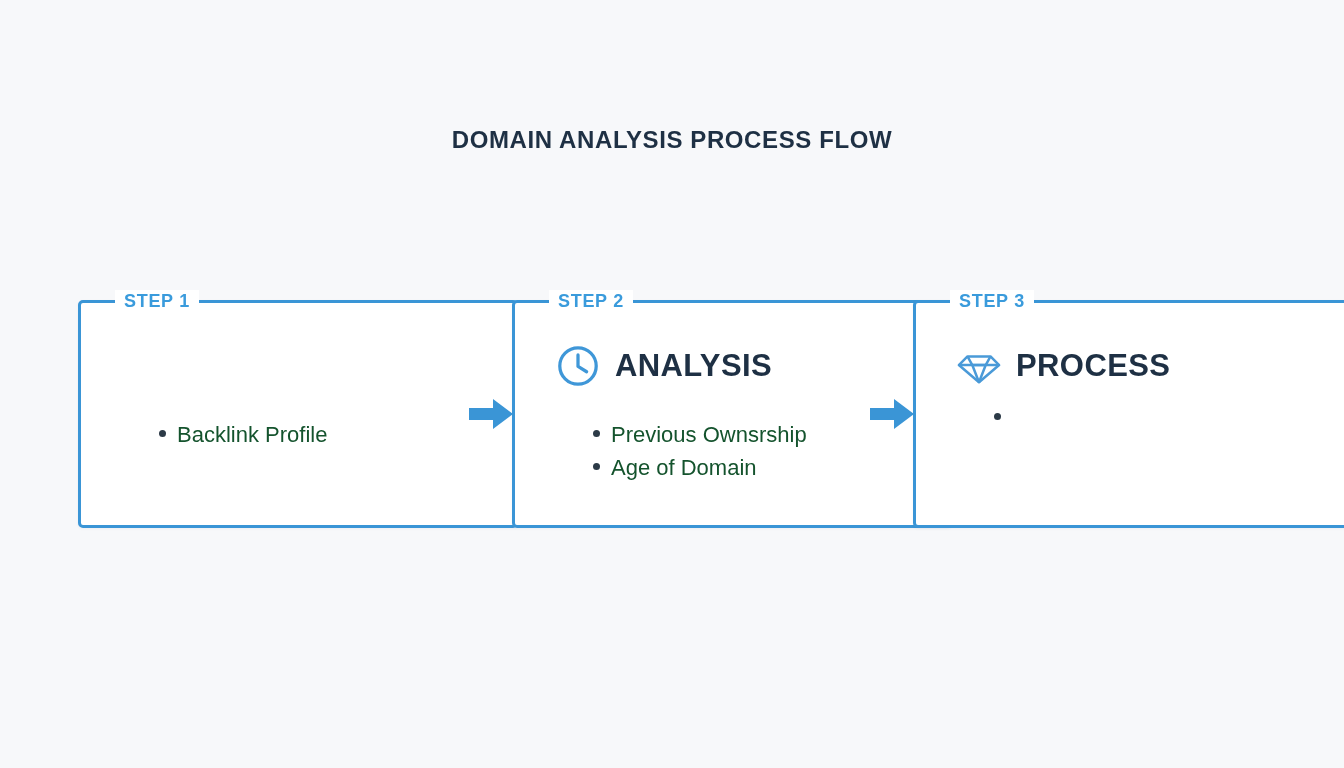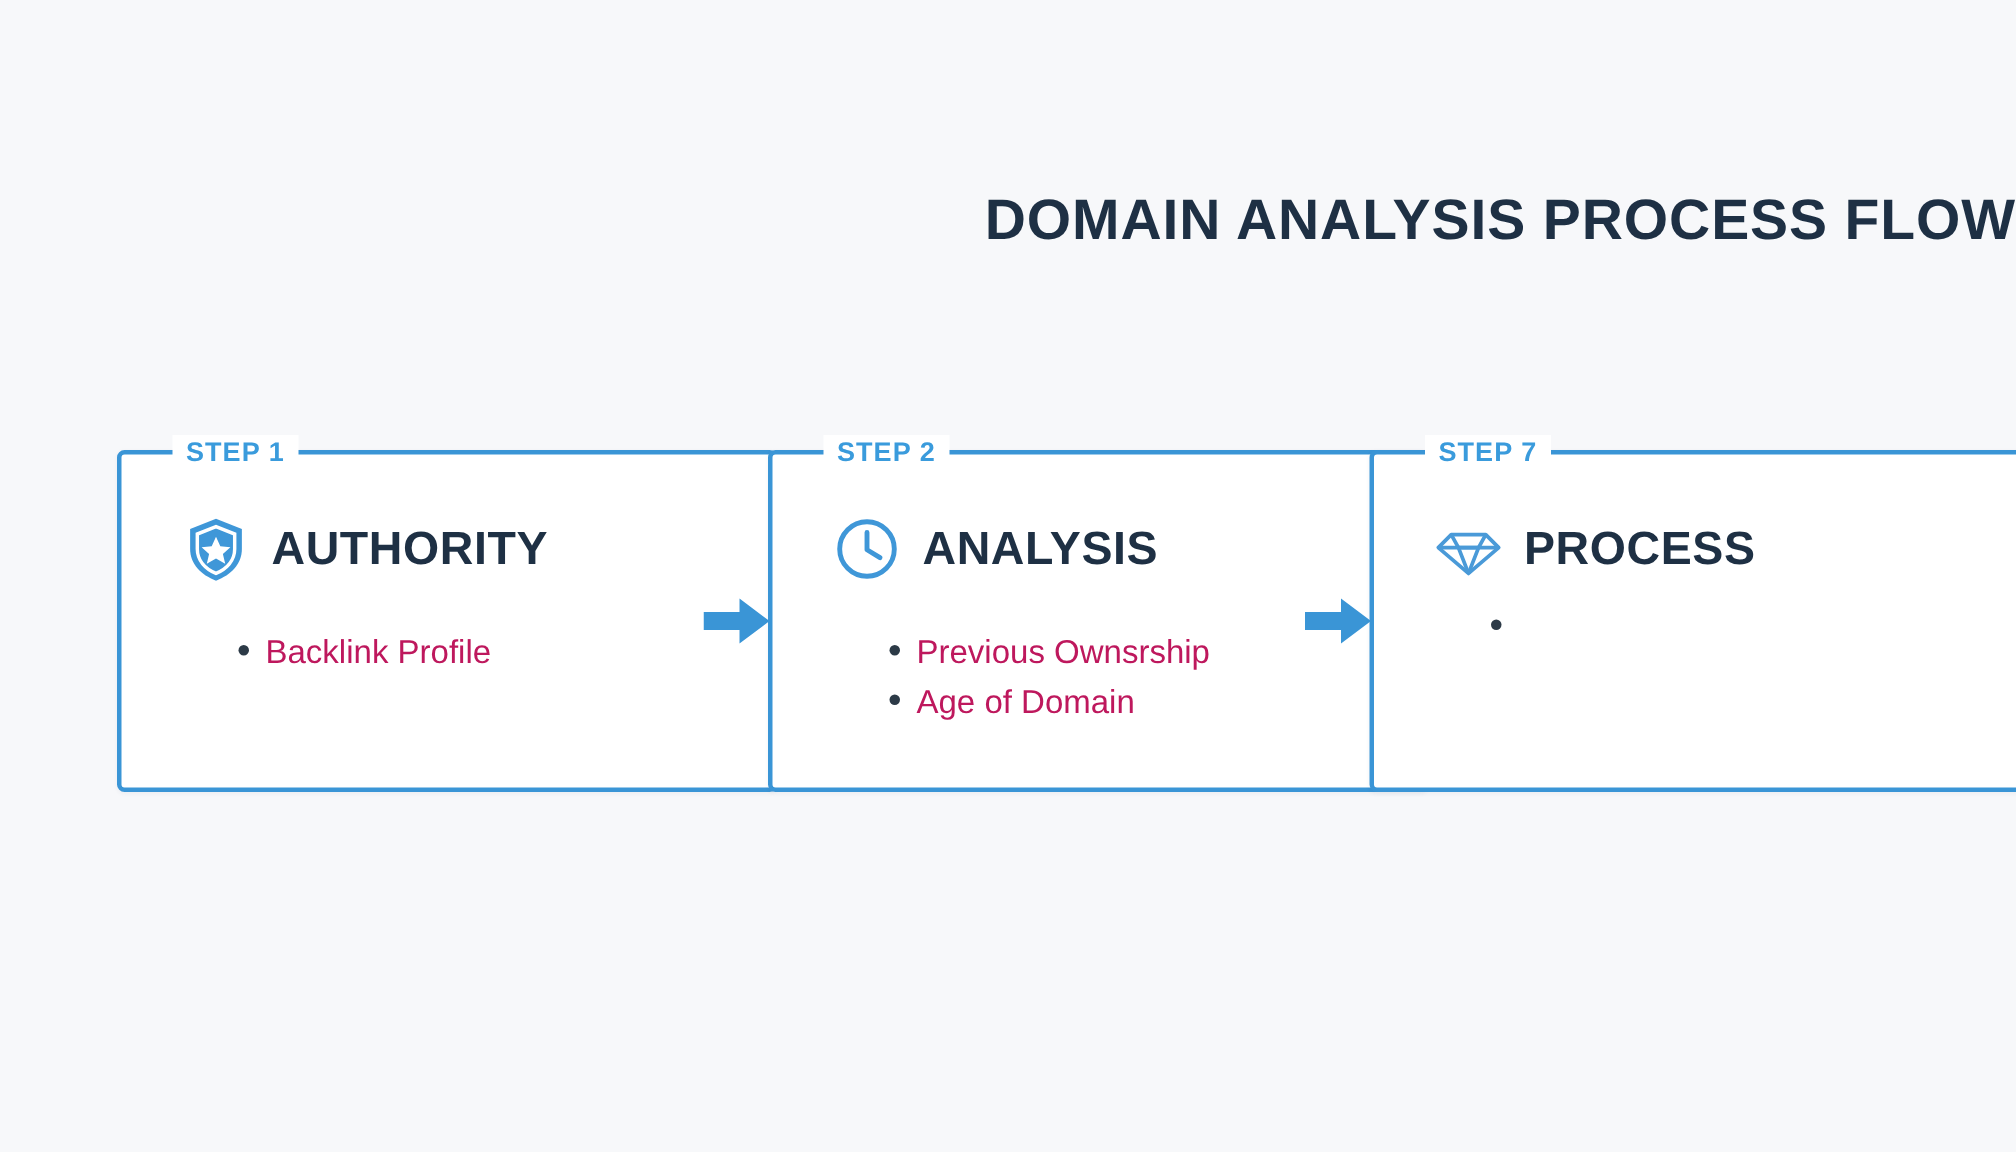--- a/index.html
+++ b/index.html
@@ -14,22 +14,22 @@
     overflow: hidden;
     position: relative;
   }
 
   
   .page-title {
     position: absolute;
     top: 126px;
     left: 0;
     width: 1344px;
-    text-align: right;
-    font-size: 38px;
+    text-align: center;
+    font-size: 24px;
     font-weight: bold;
     letter-spacing: 0.6px;
     color: #1e3044;
     white-space: nowrap;
   }
 
   
   .flow {
     position: absolute;
     top: 300px;
@@ -95,21 +95,21 @@
   .card-list {
     position: absolute;
     top: 115px;
     left: 78px;
     margin: 0;
     padding: 0;
     list-style: none;
   }
   .card-list li {
     font-size: 22px;
-    color: #be185d;
+    color: #14532d;
     line-height: 33px;
     white-space: nowrap;
     display: flex;
     align-items: baseline;
     gap: 11px;
   }
   .bullet-dot {
     width: 7px;
     height: 7px;
     border-radius: 50%;
@@ -133,30 +133,20 @@
 </head>
 <body>
 
 <div class="page-title">DOMAIN ANALYSIS PROCESS FLOW</div>
 
 <div class="flow">
 
   <div class="card card-1">
     <div class="step-label">STEP 1</div>
 
-    <div class="card-head">
-      <span class="card-icon">
-        <svg viewBox="0 0 48 48" xmlns="http://www.w3.org/2000/svg">
-          <path d="M24 3 L42 10 V24 C42 34.5 34.5 42 24 46 C13.5 42 6 34.5 6 24 V10 Z" fill="#3f97d8"></path>
-          <path d="M24 8.5 L37 13.6 V24 C37 32 31.4 37.8 24 41 C16.6 37.8 11 32 11 24 V13.6 Z" fill="none" stroke="#ffffff" stroke-width="2.4"></path>
-          <path d="M24 15.5 L27 22 L34 22.7 L28.8 27.4 L30.4 34.2 L24 30.6 L17.6 34.2 L19.2 27.4 L14 22.7 L21 22 Z" fill="#ffffff"></path>
-        </svg>
-      </span>
-      <span class="card-heading">AUTHORITY</span>
-    </div>
 
     <ul class="card-list">
       <li>
         <span class="bullet-dot"></span>
         <span>Backlink Profile</span>
       </li>
     </ul>
   </div>
 
   <div class="arrow arrow-1">
@@ -190,21 +180,21 @@
     </ul>
   </div>
 
   <div class="arrow arrow-2">
     <svg viewBox="0 0 44 34" xmlns="http://www.w3.org/2000/svg">
       <path d="M0 11 H24 V2 L44 17 L24 32 V23 H0 Z" fill="#3a95d6"></path>
     </svg>
   </div>
 
   <div class="card card-3">
-    <div class="step-label">STEP 7</div>
+    <div class="step-label">STEP 3</div>
 
     <div class="card-head">
       <span class="card-icon">
         <svg viewBox="0 0 48 48" xmlns="http://www.w3.org/2000/svg">
           <g fill="none" stroke="#4a9ad8" stroke-width="2.6" stroke-linejoin="round">
             <path d="M12 14 H36 L45 23 L24 41 L3 23 Z"></path>
             <path d="M3 23 H45"></path>
             <path d="M12 14 L17 23 L24 41"></path>
             <path d="M36 14 L31 23 L24 41"></path>
             <path d="M17 23 H31"></path>

